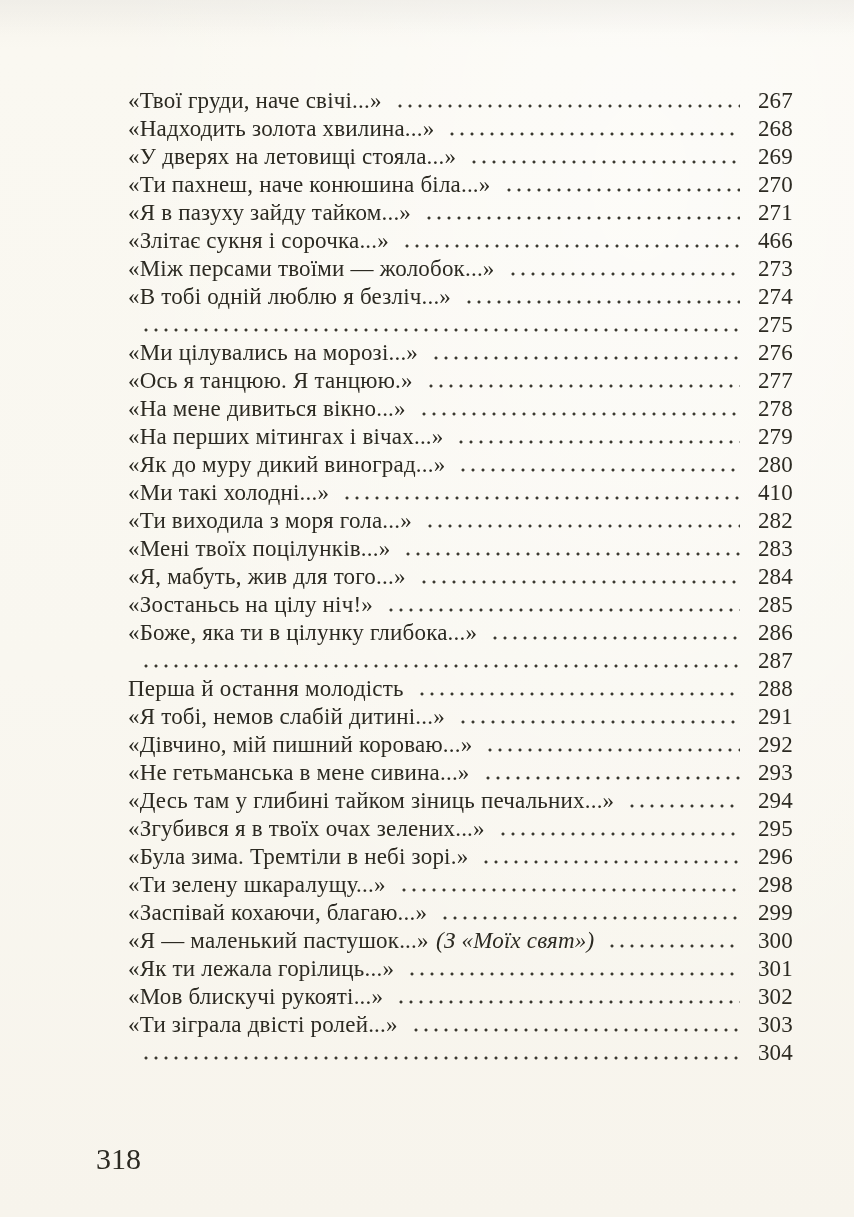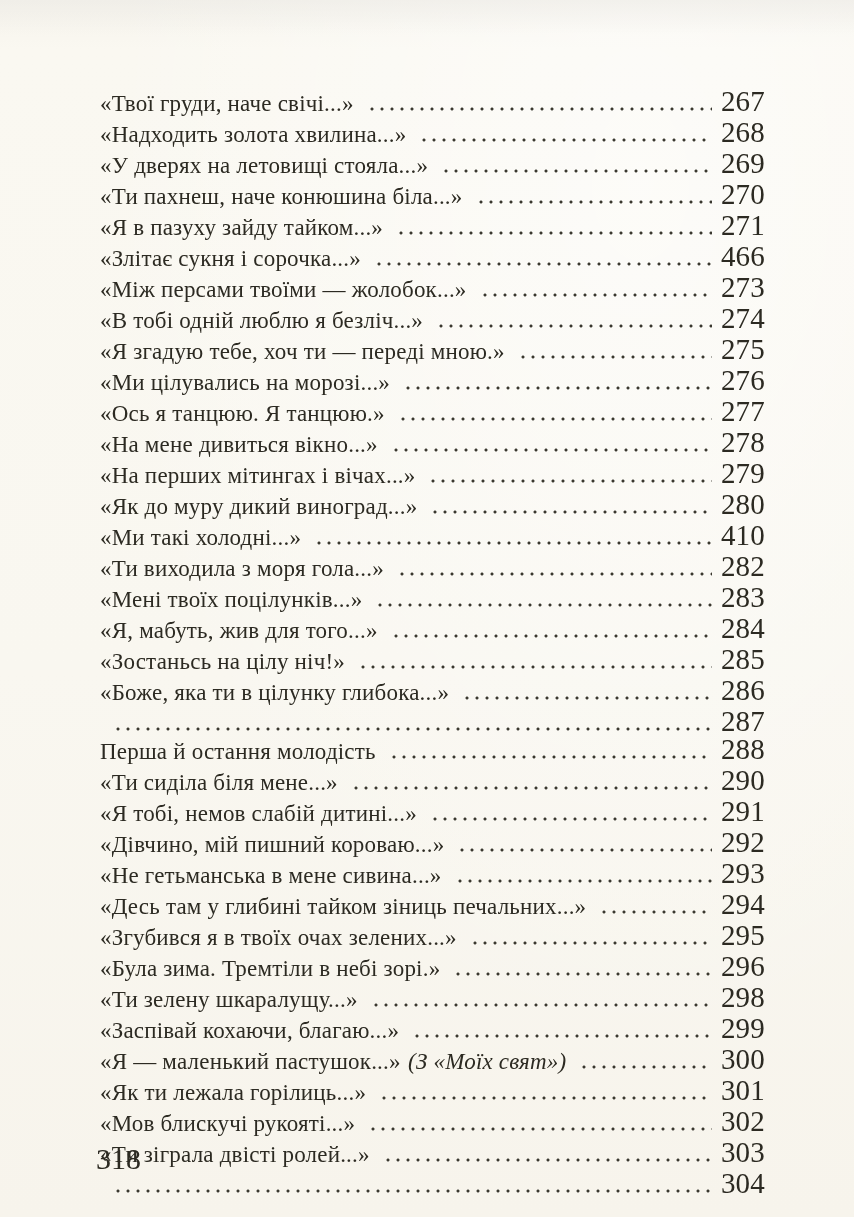--- a/index.html
+++ b/index.html
@@ -24,21 +24,21 @@
     background: linear-gradient(180deg, rgba(236,234,229,0.55), rgba(236,234,229,0));
     pointer-events: none;
   }
   .page {
     position: absolute;
     inset: 0;
     color: #2c2a22;
   }
   .toc {
     position: absolute;
-    left: 100px;
+    left: 128px;
     top: 87px;
     width: 665px;
   }
   .row {
     display: flex;
     align-items: baseline;
     line-height: 28px;
     font-size: 23px;
     letter-spacing: 0.2px;
   }
@@ -56,22 +56,22 @@
     margin: 0 9px 0 11px;
     background-image: radial-gradient(circle, #3a382f 1.25px, rgba(58,56,47,0) 1.8px);
     background-size: 10px 4px;
     background-repeat: repeat-x;
     background-position: 2px bottom;
     min-width: 14px;
   }
   .p {
     white-space: nowrap;
     min-width: 44px;
-    text-align: center;
-    font-size: 29px;
+    text-align: right;
+    font-size: 23px;
   }
   .folio {
     position: absolute;
     left: 96px;
     top: 1145px;
     font-size: 30px;
     line-height: 28px;
     color: #2c2a22;
   }
 </style>
@@ -132,21 +132,20 @@
   </div>
 
   <div class="row">
     <span class="t">«В тобі одній люблю я безліч...»</span>
 
     <span class="leader"></span>
     <span class="p">274</span>
   </div>
 
   <div class="row">
-    <span class="t">«Я згадую тебе, хоч ти — переді мною.»</span>
 
     <span class="leader"></span>
     <span class="p">275</span>
   </div>
 
   <div class="row">
     <span class="t">«Ми цілувались на морозі...»</span>
 
     <span class="leader"></span>
     <span class="p">276</span>
@@ -228,26 +227,20 @@
     <span class="p">287</span>
   </div>
 
   <div class="row">
     <span class="t">Перша й остання молодість</span>
 
     <span class="leader"></span>
     <span class="p">288</span>
   </div>
 
-  <div class="row">
-    <span class="t">«Ти сиділа біля мене...»</span>
-
-    <span class="leader"></span>
-    <span class="p">290</span>
-  </div>
 
   <div class="row">
     <span class="t">«Я тобі, немов слабій дитині...»</span>
 
     <span class="leader"></span>
     <span class="p">291</span>
   </div>
 
   <div class="row">
     <span class="t">«Дівчино, мій пишний короваю...»</span>

